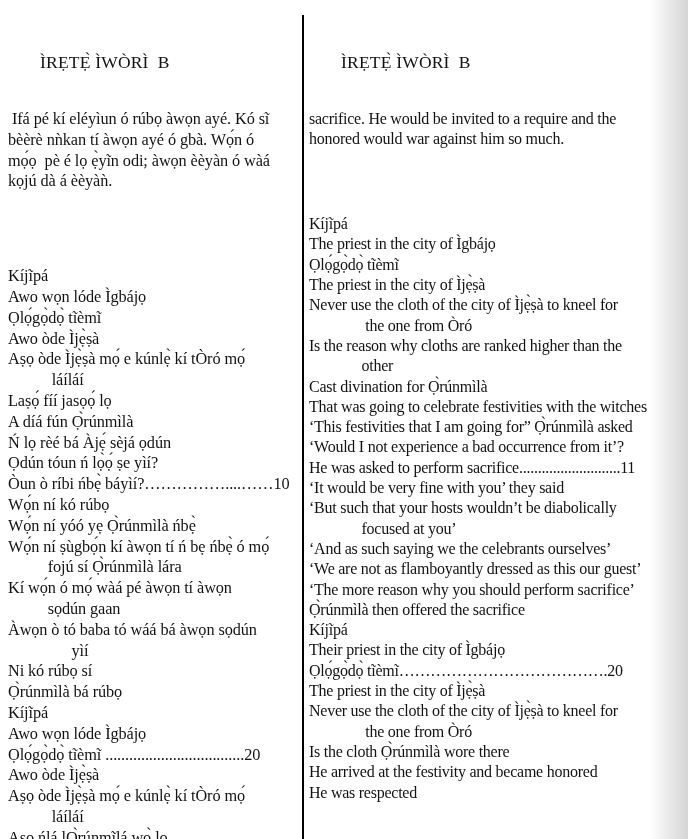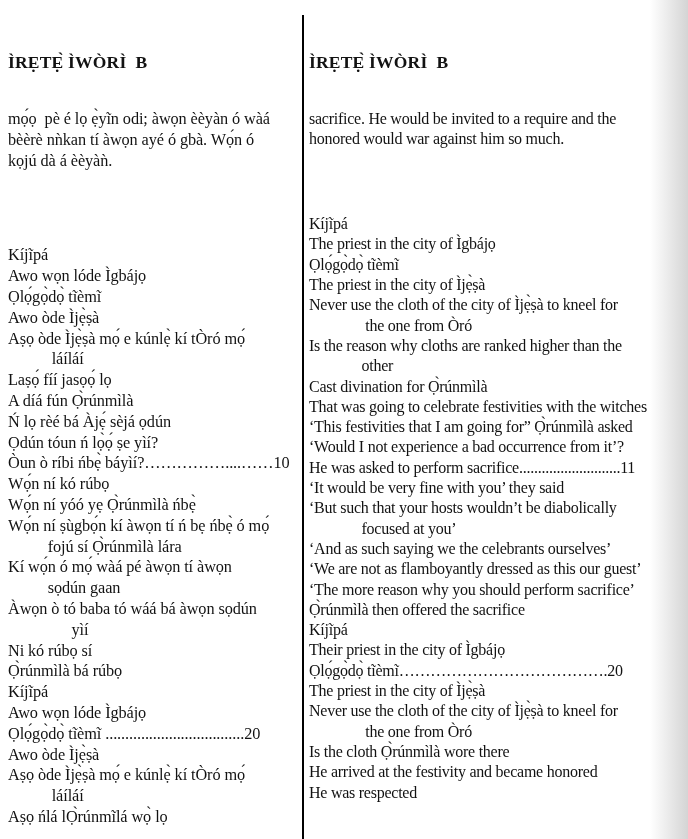--- a/index.html
+++ b/index.html
@@ -44,24 +44,25 @@
   }
   .col-left {
     left: 8px;
     width: 292px;
   }
   .col-right {
     left: 309px;
     width: 379px;
   }
   .heading {
-    font-weight: bold;
+    font-weight: normal;
     font-size: 17.5px;
     line-height: 22px;
     letter-spacing: 0.2px;
+    margin-left: 32px;
   }
   .line {
     font-size: 16.3px;
     min-height: 20.8px;
     line-height: 20.8px;
     letter-spacing: -0.1px;
   }
   .col-right .line {
     font-size: 16px;
     min-height: 20.3px;
@@ -78,21 +79,21 @@
   .col-left .verse { margin-top: 38px; }
   .col-right .verse { margin-top: 30px; }
 </style>
 </head>
 <body>
 
 <div class="page">
 
   <div class="col col-left">
     <div class="heading">ÌRẸTẸ̀ ÌWÒRÌ  B</div>
-    <div class="intro"><div class="line">mọ́ọ  pè é lọ ẹ̀yĩn odi; àwọn èèyàn ó wàá</div><div class="line">bèèrè nǹkan tí àwọn ayé ó gbà. Wọ́n ó</div><div class="line">kọjú dà á èèyàǹ.</div></div>
+    <div class="intro"><div class="line"> Ifá pé kí eléyìun ó rúbọ àwọn ayé. Kó sĩ</div><div class="line">bèèrè nǹkan tí àwọn ayé ó gbà. Wọ́n ó</div><div class="line">mọ́ọ  pè é lọ ẹ̀yĩn odi; àwọn èèyàn ó wàá</div><div class="line">kọjú dà á èèyàǹ.</div></div>
     <div class="verse"><div class="line">Kíjĩpá</div><div class="line">Awo wọn lóde Ìgbájọ</div><div class="line">Ọlọ́gọ̀dọ̀ tĩèmĩ</div><div class="line">Awo òde Ìjẹ̀ṣà</div><div class="line">Aṣọ òde Ìjẹ̀ṣà mọ́ e kúnlẹ̀ kí tÒró mọ́</div><div class="line">           láíláí</div><div class="line">Laṣọ́ fíí jasọọ́ lọ</div><div class="line">A díá fún Ọ̀rúnmìlà</div><div class="line">Ń lọ rèé bá Àjẹ́ sèjá ọdún</div><div class="line">Ọdún tóun ń lọ̀ọ́ ṣe yìí?</div><div class="line">Òun ò ríbi ńbẹ̀ báyìí?……………....……10</div><div class="line">Wọ́n ní kó rúbọ</div><div class="line">Wọ́n ní yóó yẹ Ọ̀rúnmìlà ńbẹ̀</div><div class="line">Wọ́n ní ṣùgbọ́n kí àwọn tí ń bẹ ńbẹ̀ ó mọ́</div><div class="line">          fojú sí Ọ̀rúnmìlà lára</div><div class="line">Kí wọ́n ó mọ́ wàá pé àwọn tí àwọn</div><div class="line">          sọdún gaan</div><div class="line">Àwọn ò tó baba tó wáá bá àwọn sọdún</div><div class="line">                yìí</div><div class="line">Ni kó rúbọ sí</div><div class="line">Ọ̀rúnmìlà bá rúbọ</div><div class="line">Kíjĩpá</div><div class="line">Awo wọn lóde Ìgbájọ</div><div class="line">Ọlọ́gọ̀dọ̀ tĩèmĩ ...................................20</div><div class="line">Awo òde Ìjẹ̀ṣà</div><div class="line">Aṣọ òde Ìjẹ̀ṣà mọ́ e kúnlẹ̀ kí tÒró mọ́</div><div class="line">           láíláí</div><div class="line">Aṣọ ńlá lỌ̀rúnmĩlá wọ̀ lọ</div></div>
   </div>
 
   <div class="col col-right">
     <div class="heading">ÌRẸTẸ̀ ÌWÒRÌ  B</div>
     <div class="intro"><div class="line">sacrifice. He would be invited to a require and the</div><div class="line">honored would war against him so much.</div></div>
     <div class="verse"><div class="line">Kíjĩpá</div><div class="line">The priest in the city of Ìgbájọ</div><div class="line">Ọlọ́gọ̀dọ̀ tĩèmĩ</div><div class="line">The priest in the city of Ìjẹ̀ṣà</div><div class="line">Never use the cloth of the city of Ìjẹ̀ṣà to kneel for</div><div class="line">               the one from Òró</div><div class="line">Is the reason why cloths are ranked higher than the</div><div class="line">              other</div><div class="line">Cast divination for Ọ̀rúnmìlà</div><div class="line">That was going to celebrate festivities with the witches</div><div class="line">‘This festivities that I am going for” Ọ̀rúnmìlà asked</div><div class="line">‘Would I not experience a bad occurrence from it’?</div><div class="line">He was asked to perform sacrifice...........................11</div><div class="line">‘It would be very fine with you’ they said</div><div class="line">‘But such that your hosts wouldn’t be diabolically</div><div class="line">              focused at you’</div><div class="line">‘And as such saying we the celebrants ourselves’</div><div class="line">‘We are not as flamboyantly dressed as this our guest’</div><div class="line">‘The more reason why you should perform sacrifice’</div><div class="line">Ọ̀rúnmìlà then offered the sacrifice</div><div class="line">Kíjĩpá</div><div class="line">Their priest in the city of Ìgbájọ</div><div class="line">Ọlọ́gọ̀dọ̀ tĩèmĩ………………………………….20</div><div class="line">The priest in the city of Ìjẹ̀ṣà</div><div class="line">Never use the cloth of the city of Ìjẹ̀ṣà to kneel for</div><div class="line">               the one from Òró</div><div class="line">Is the cloth Ọ̀rúnmìlà wore there</div><div class="line">He arrived at the festivity and became honored</div><div class="line">He was respected</div></div>
   </div>
 
   <div class="divider"></div>

